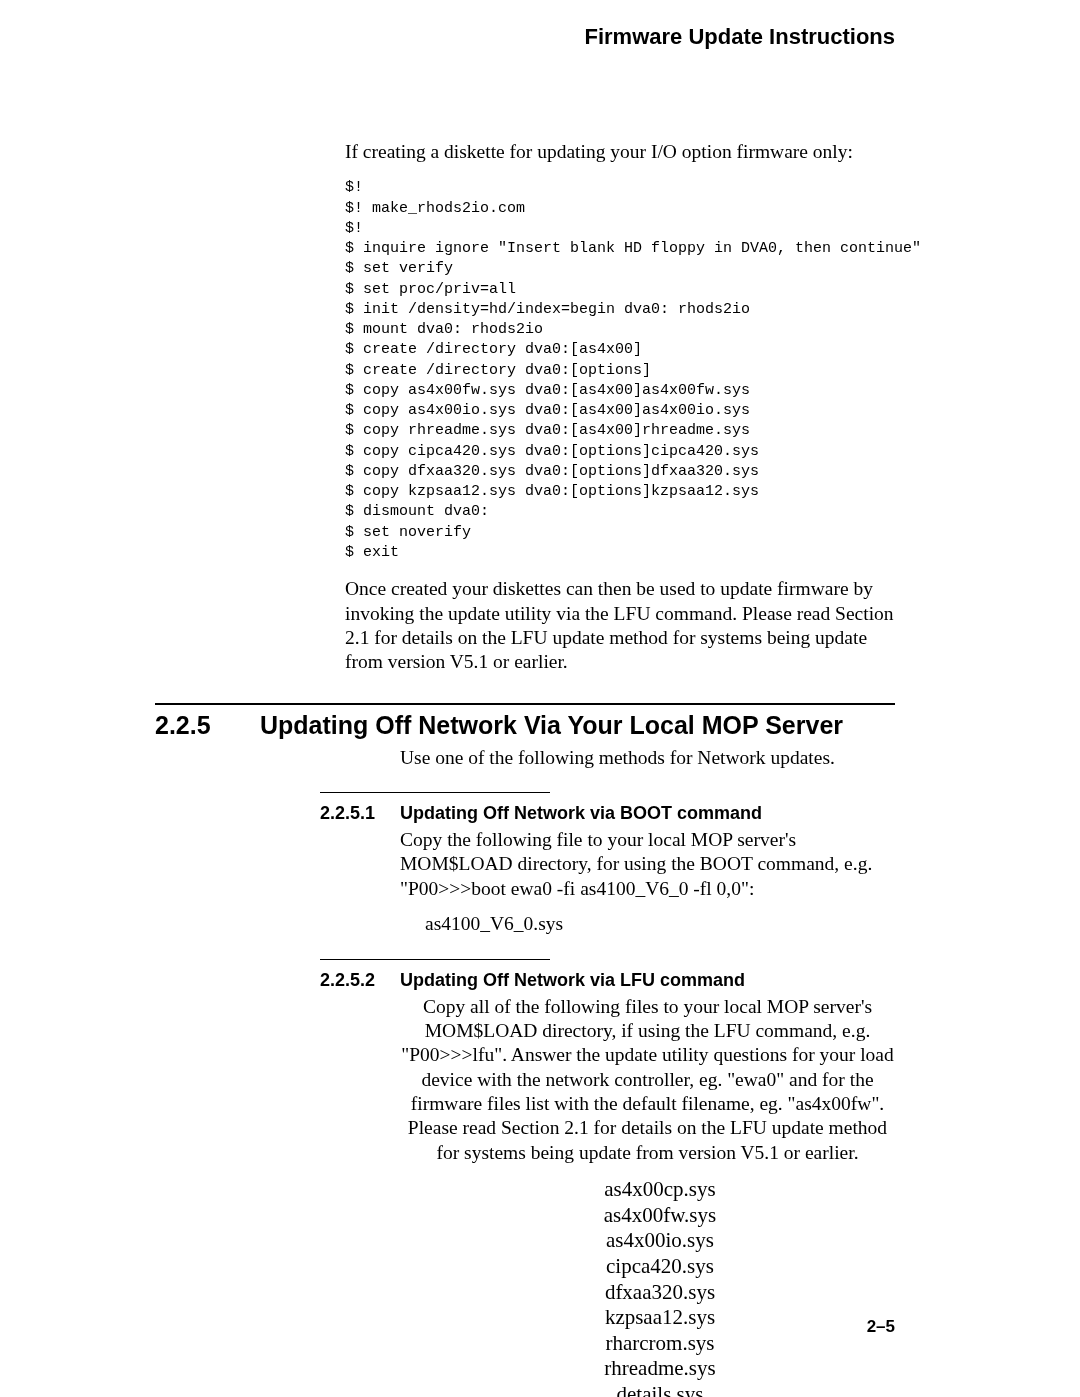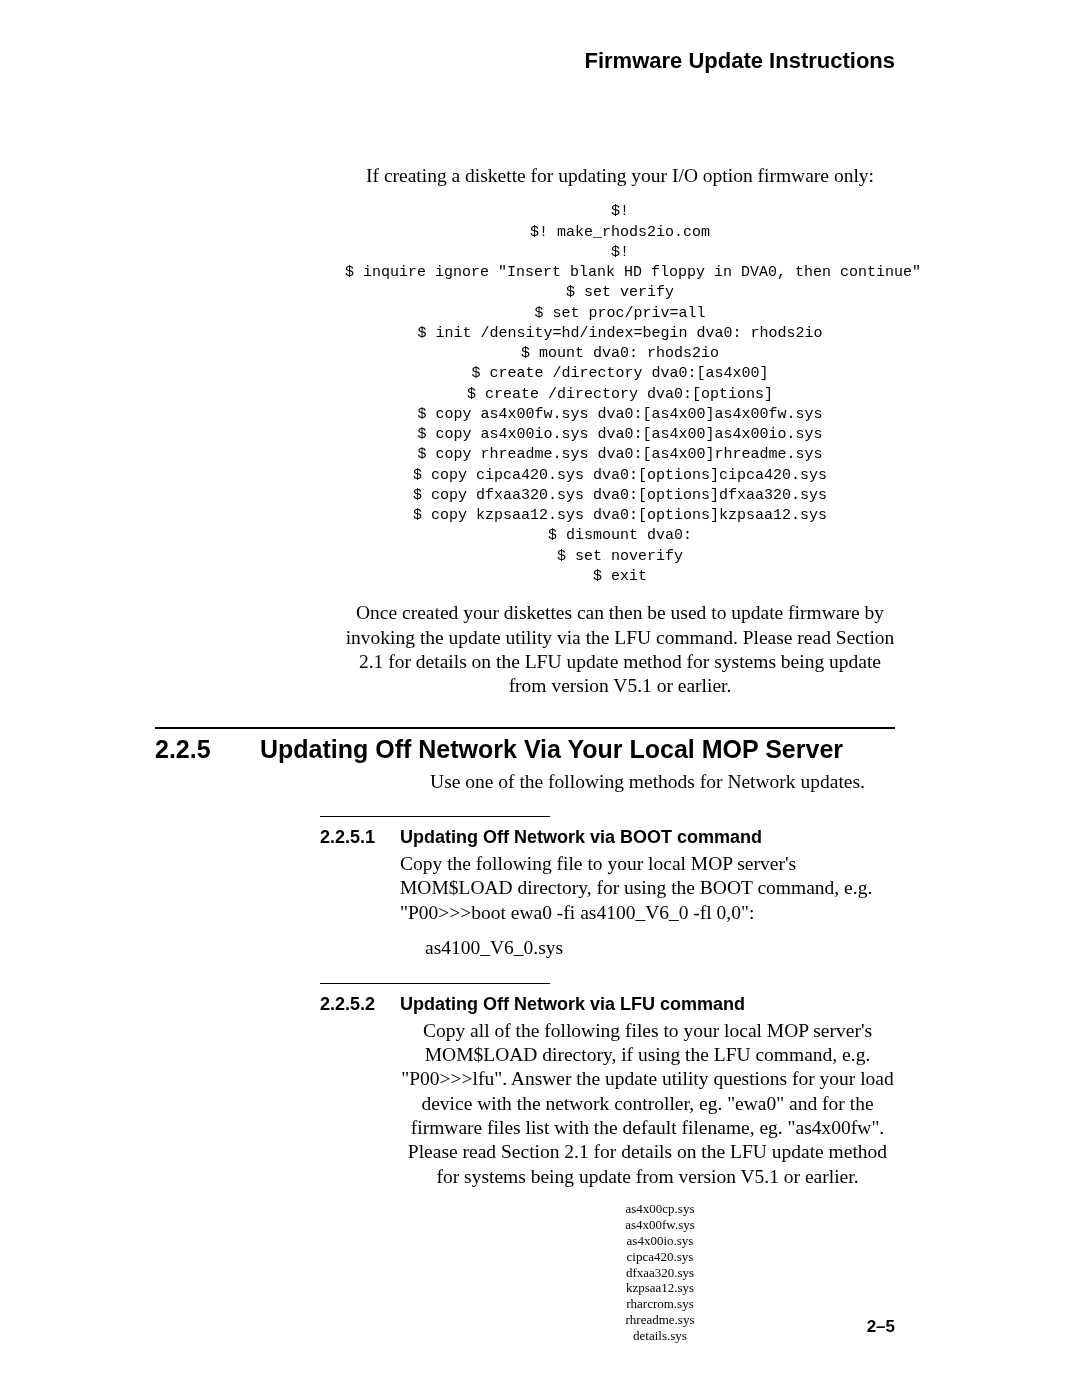--- a/index.html
+++ b/index.html
@@ -9,35 +9,34 @@
     background: #fff;
     font-family: "Times New Roman", Times, serif;
     color: #000;
     width: 1080px;
     height: 1397px;
     position: relative;
     box-sizing: border-box;
   }
   .page {
     box-sizing: border-box;
-    padding: 48px 100px 40px 100px;
+    padding: 24px 100px 40px 100px;
     width: 995px;
     height: 1397px;
     position: relative;
   }
   .running-header {
     text-align: right;
     font-family: Arial, Helvetica, sans-serif;
     font-weight: bold;
     font-size: 22px;
     margin-bottom: 90px;
   }
   .content-block {
     margin-left: 245px;
-    text-align: center;
   }
   .serif-text {
     font-family: "Times New Roman", Times, serif;
     font-size: 19.5px;
     line-height: 1.25;
   }
   .code-block {
     font-family: "Courier New", Courier, monospace;
     font-size: 15px;
     white-space: pre;
@@ -80,21 +79,21 @@
     margin-left: 165px;
   }
   .para {
     margin-bottom: 6px;
   }
   .file-list {
     margin-top: 12px;
     margin-left: 25px;
   }
   .file-list div {
-    font-size: 13px;
+    font-size: 21px;
     line-height: 1.22;
   }
   .page-number {
     position: absolute;
     bottom: 60px;
     right: 100px;
     font-family: Arial, Helvetica, sans-serif;
     font-weight: bold;
     font-size: 17px;
     text-align: right;

